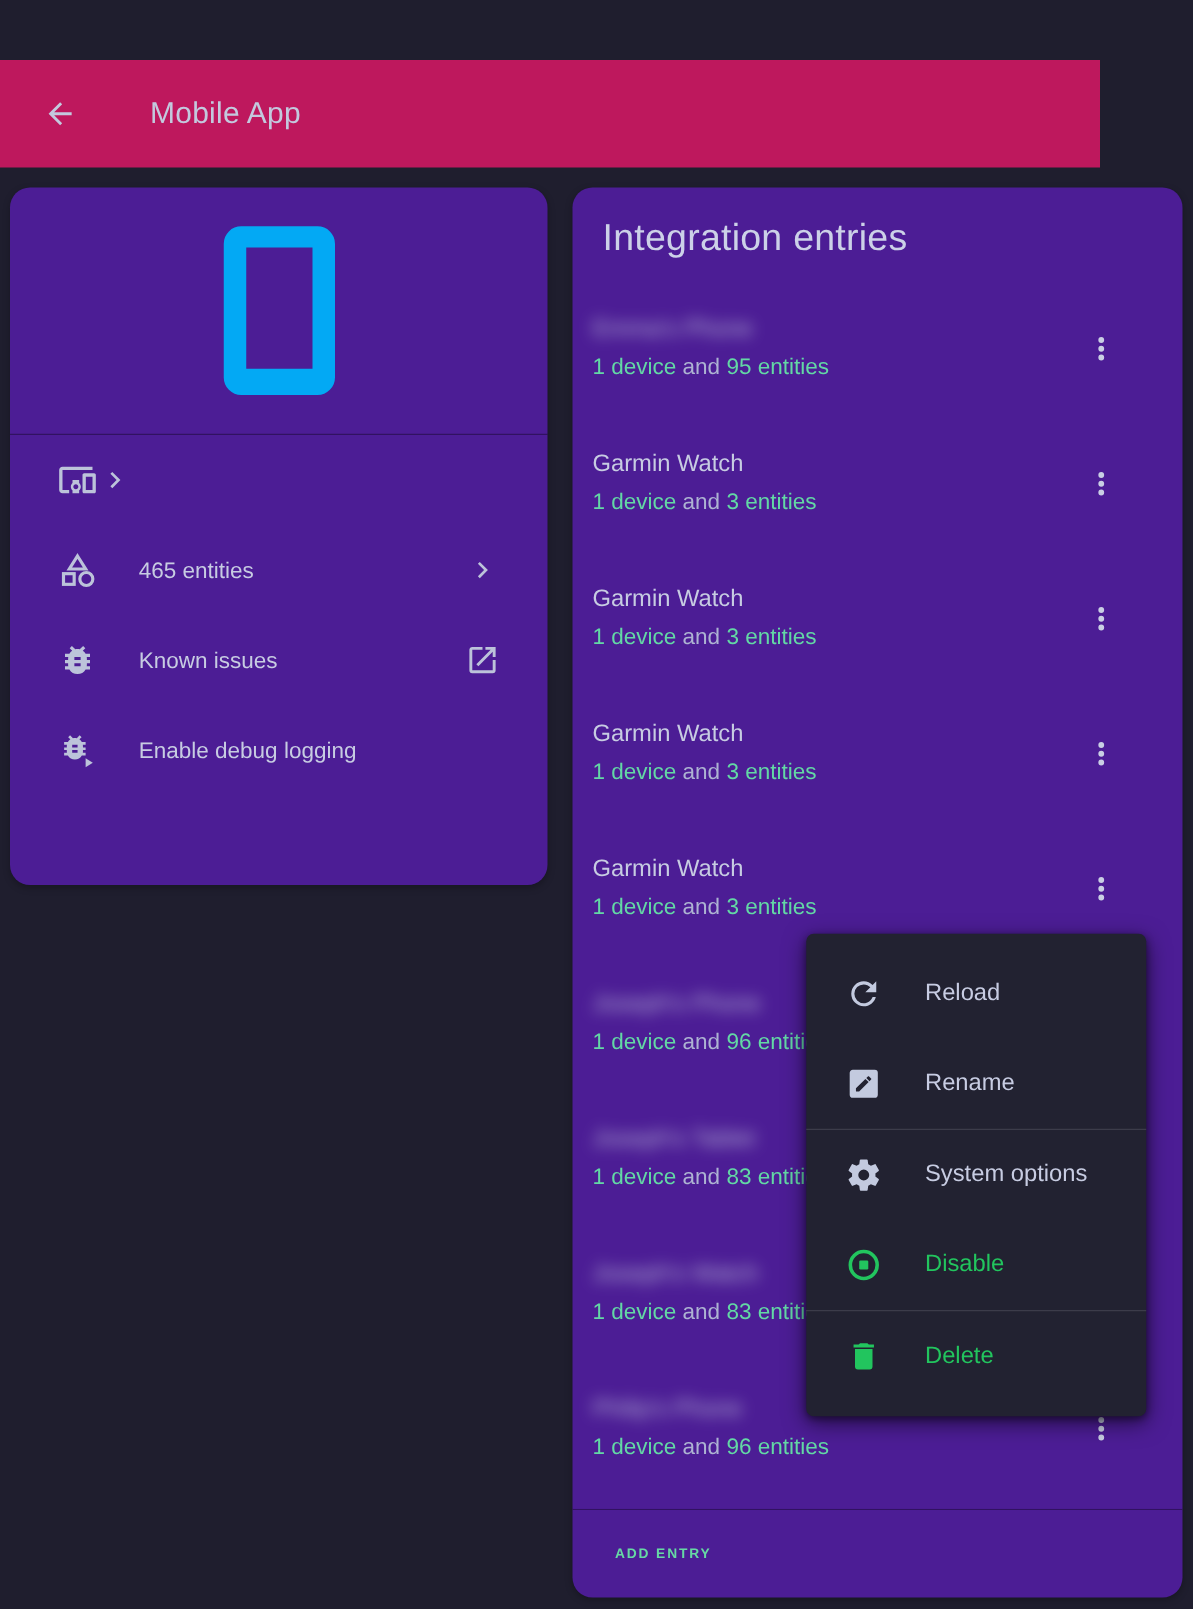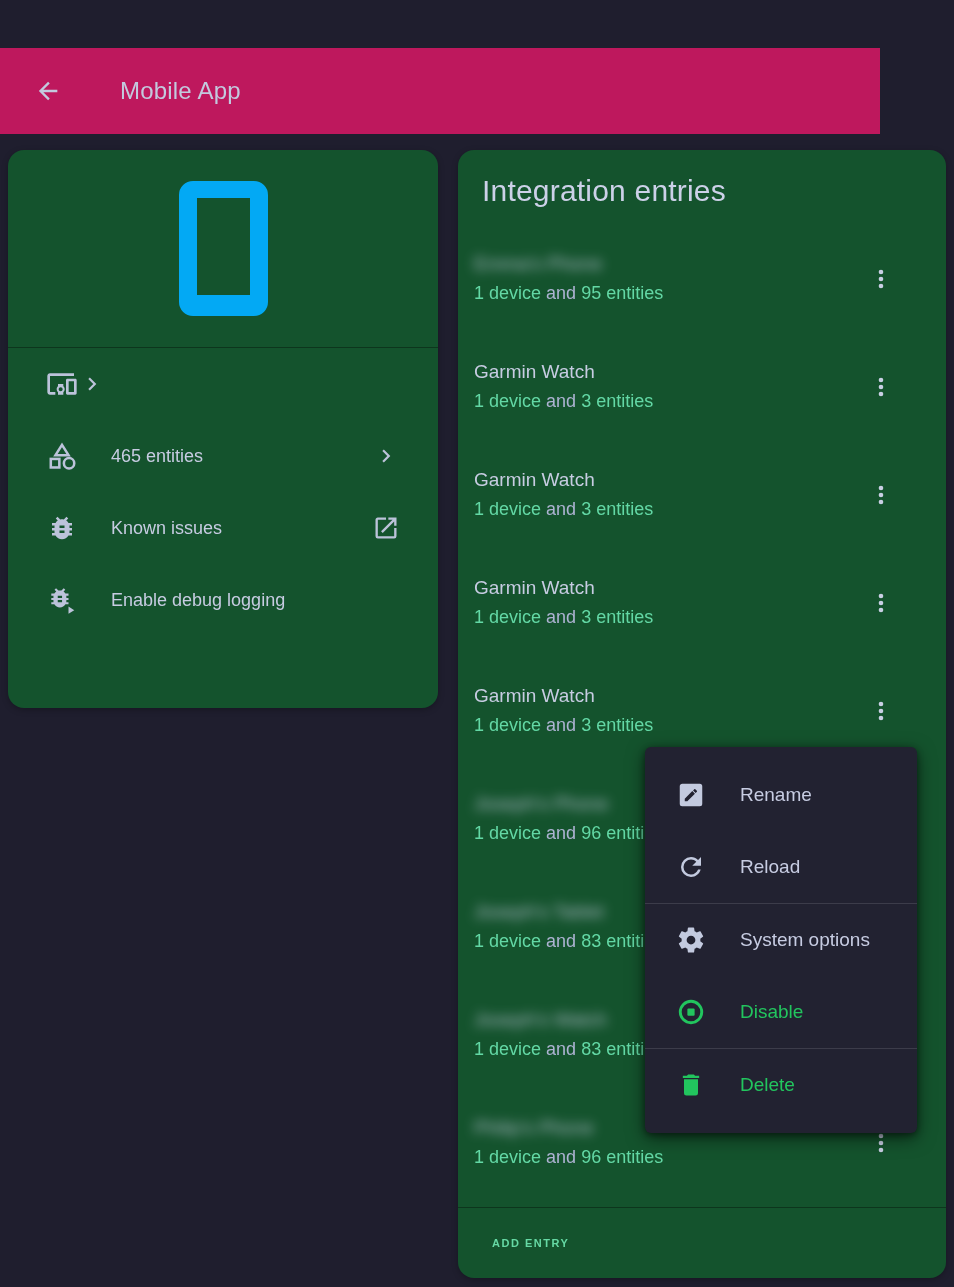--- a/index.html
+++ b/index.html
@@ -24,21 +24,21 @@
     width:48px; height:48px; margin-left:24px;
     display:flex; align-items:center; justify-content:center;
   }
   .appbar-title {
     font-size:24px; font-weight:400; color:#c3c9de; margin-left:48px;
     letter-spacing:.2px;
   }
 
   
   .card {
-    position:absolute; background:#14532d; border-radius:16px;
+    position:absolute; background:#4c1d95; border-radius:16px;
     box-shadow:0 2px 6px rgba(0,0,0,.25);
   }
   .info-card { left:8px; top:150px; width:430px; height:558px; }
   .entries-card { left:458px; top:150px; width:488px; height:1128px; }
 
   
   .icon-area { height:197px; display:flex; align-items:center; justify-content:center; }
   .phone-icon {
     width:89px; height:135px;
     border:18px solid #03a9f4;
@@ -356,33 +356,33 @@
   <div class="entries-footer" data-interactable="false">
     <button class="add-entry" data-interactable="true">ADD ENTRY</button>
   </div>
 </section>
 
 <div class="context-menu" data-interactable="false">
 
   <div class="menu-item" data-interactable="true">
     <span class="mi-icon" data-interactable="false">
       <svg width="30" height="30" viewBox="0 0 24 24" fill="currentColor">
-          <path d="M19,3A2,2 0 0,1 21,5V19A2,2 0 0,1 19,21H5A2,2 0 0,1 3,19V5C3,3.89 3.9,3 5,3H19M16.7,9.35C16.92,9.14 16.92,8.79 16.7,8.58L15.42,7.3C15.21,7.08 14.86,7.08 14.65,7.3L13.65,8.3L15.7,10.35L16.7,9.35M7,14.94V17H9.06L15.12,10.94L13.06,8.88L7,14.94Z"></path>
-        </svg>
-    </span>
-    <span class="mi-label" data-interactable="false">Rename</span>
+          <path d="M17.65,6.35C16.2,4.9 14.21,4 12,4A8,8 0 0,0 4,12A8,8 0 0,0 12,20C15.73,20 18.84,17.45 19.73,14H17.65C16.83,16.33 14.61,18 12,18A6,6 0 0,1 6,12A6,6 0 0,1 12,6C13.66,6 15.14,6.69 16.22,7.78L13,11H20V4L17.65,6.35Z"></path>
+        </svg>
+    </span>
+    <span class="mi-label" data-interactable="false">Reload</span>
   </div>
 
   <div class="menu-item" data-interactable="true">
     <span class="mi-icon" data-interactable="false">
       <svg width="30" height="30" viewBox="0 0 24 24" fill="currentColor">
-          <path d="M17.65,6.35C16.2,4.9 14.21,4 12,4A8,8 0 0,0 4,12A8,8 0 0,0 12,20C15.73,20 18.84,17.45 19.73,14H17.65C16.83,16.33 14.61,18 12,18A6,6 0 0,1 6,12A6,6 0 0,1 12,6C13.66,6 15.14,6.69 16.22,7.78L13,11H20V4L17.65,6.35Z"></path>
-        </svg>
-    </span>
-    <span class="mi-label" data-interactable="false">Reload</span>
+          <path d="M19,3A2,2 0 0,1 21,5V19A2,2 0 0,1 19,21H5A2,2 0 0,1 3,19V5C3,3.89 3.9,3 5,3H19M16.7,9.35C16.92,9.14 16.92,8.79 16.7,8.58L15.42,7.3C15.21,7.08 14.86,7.08 14.65,7.3L13.65,8.3L15.7,10.35L16.7,9.35M7,14.94V17H9.06L15.12,10.94L13.06,8.88L7,14.94Z"></path>
+        </svg>
+    </span>
+    <span class="mi-label" data-interactable="false">Rename</span>
   </div>
 
   <div class="menu-divider" data-interactable="false"></div>
 
   <div class="menu-item" data-interactable="true">
     <span class="mi-icon" data-interactable="false">
       <svg width="30" height="30" viewBox="0 0 24 24" fill="currentColor">
           <path d="M12,15.5A3.5,3.5 0 0,1 8.5,12A3.5,3.5 0 0,1 12,8.5A3.5,3.5 0 0,1 15.5,12A3.5,3.5 0 0,1 12,15.5M19.43,12.97C19.47,12.65 19.5,12.33 19.5,12C19.5,11.67 19.47,11.34 19.43,11L21.54,9.37C21.73,9.22 21.78,8.95 21.66,8.73L19.66,5.27C19.54,5.05 19.27,4.96 19.05,5.05L16.56,6.05C16.04,5.66 15.5,5.32 14.87,5.07L14.5,2.42C14.46,2.18 14.25,2 14,2H10C9.75,2 9.54,2.18 9.5,2.42L9.13,5.07C8.5,5.32 7.96,5.66 7.44,6.05L4.95,5.05C4.73,4.96 4.46,5.05 4.34,5.27L2.34,8.73C2.21,8.95 2.27,9.22 2.46,9.37L4.57,11C4.53,11.34 4.5,11.67 4.5,12C4.5,12.33 4.53,12.65 4.57,12.97L2.46,14.63C2.27,14.78 2.21,15.05 2.34,15.27L4.34,18.73C4.46,18.95 4.73,19.03 4.95,18.95L7.44,17.94C7.96,18.34 8.5,18.68 9.13,18.93L9.5,21.58C9.54,21.82 9.75,22 10,22H14C14.25,22 14.46,21.82 14.5,21.58L14.87,18.93C15.5,18.67 16.04,18.34 16.56,17.94L19.05,18.95C19.27,19.03 19.54,18.95 19.66,18.73L21.66,15.27C21.78,15.05 21.73,14.78 21.54,14.63L19.43,12.97Z"></path>
         </svg>
     </span>

